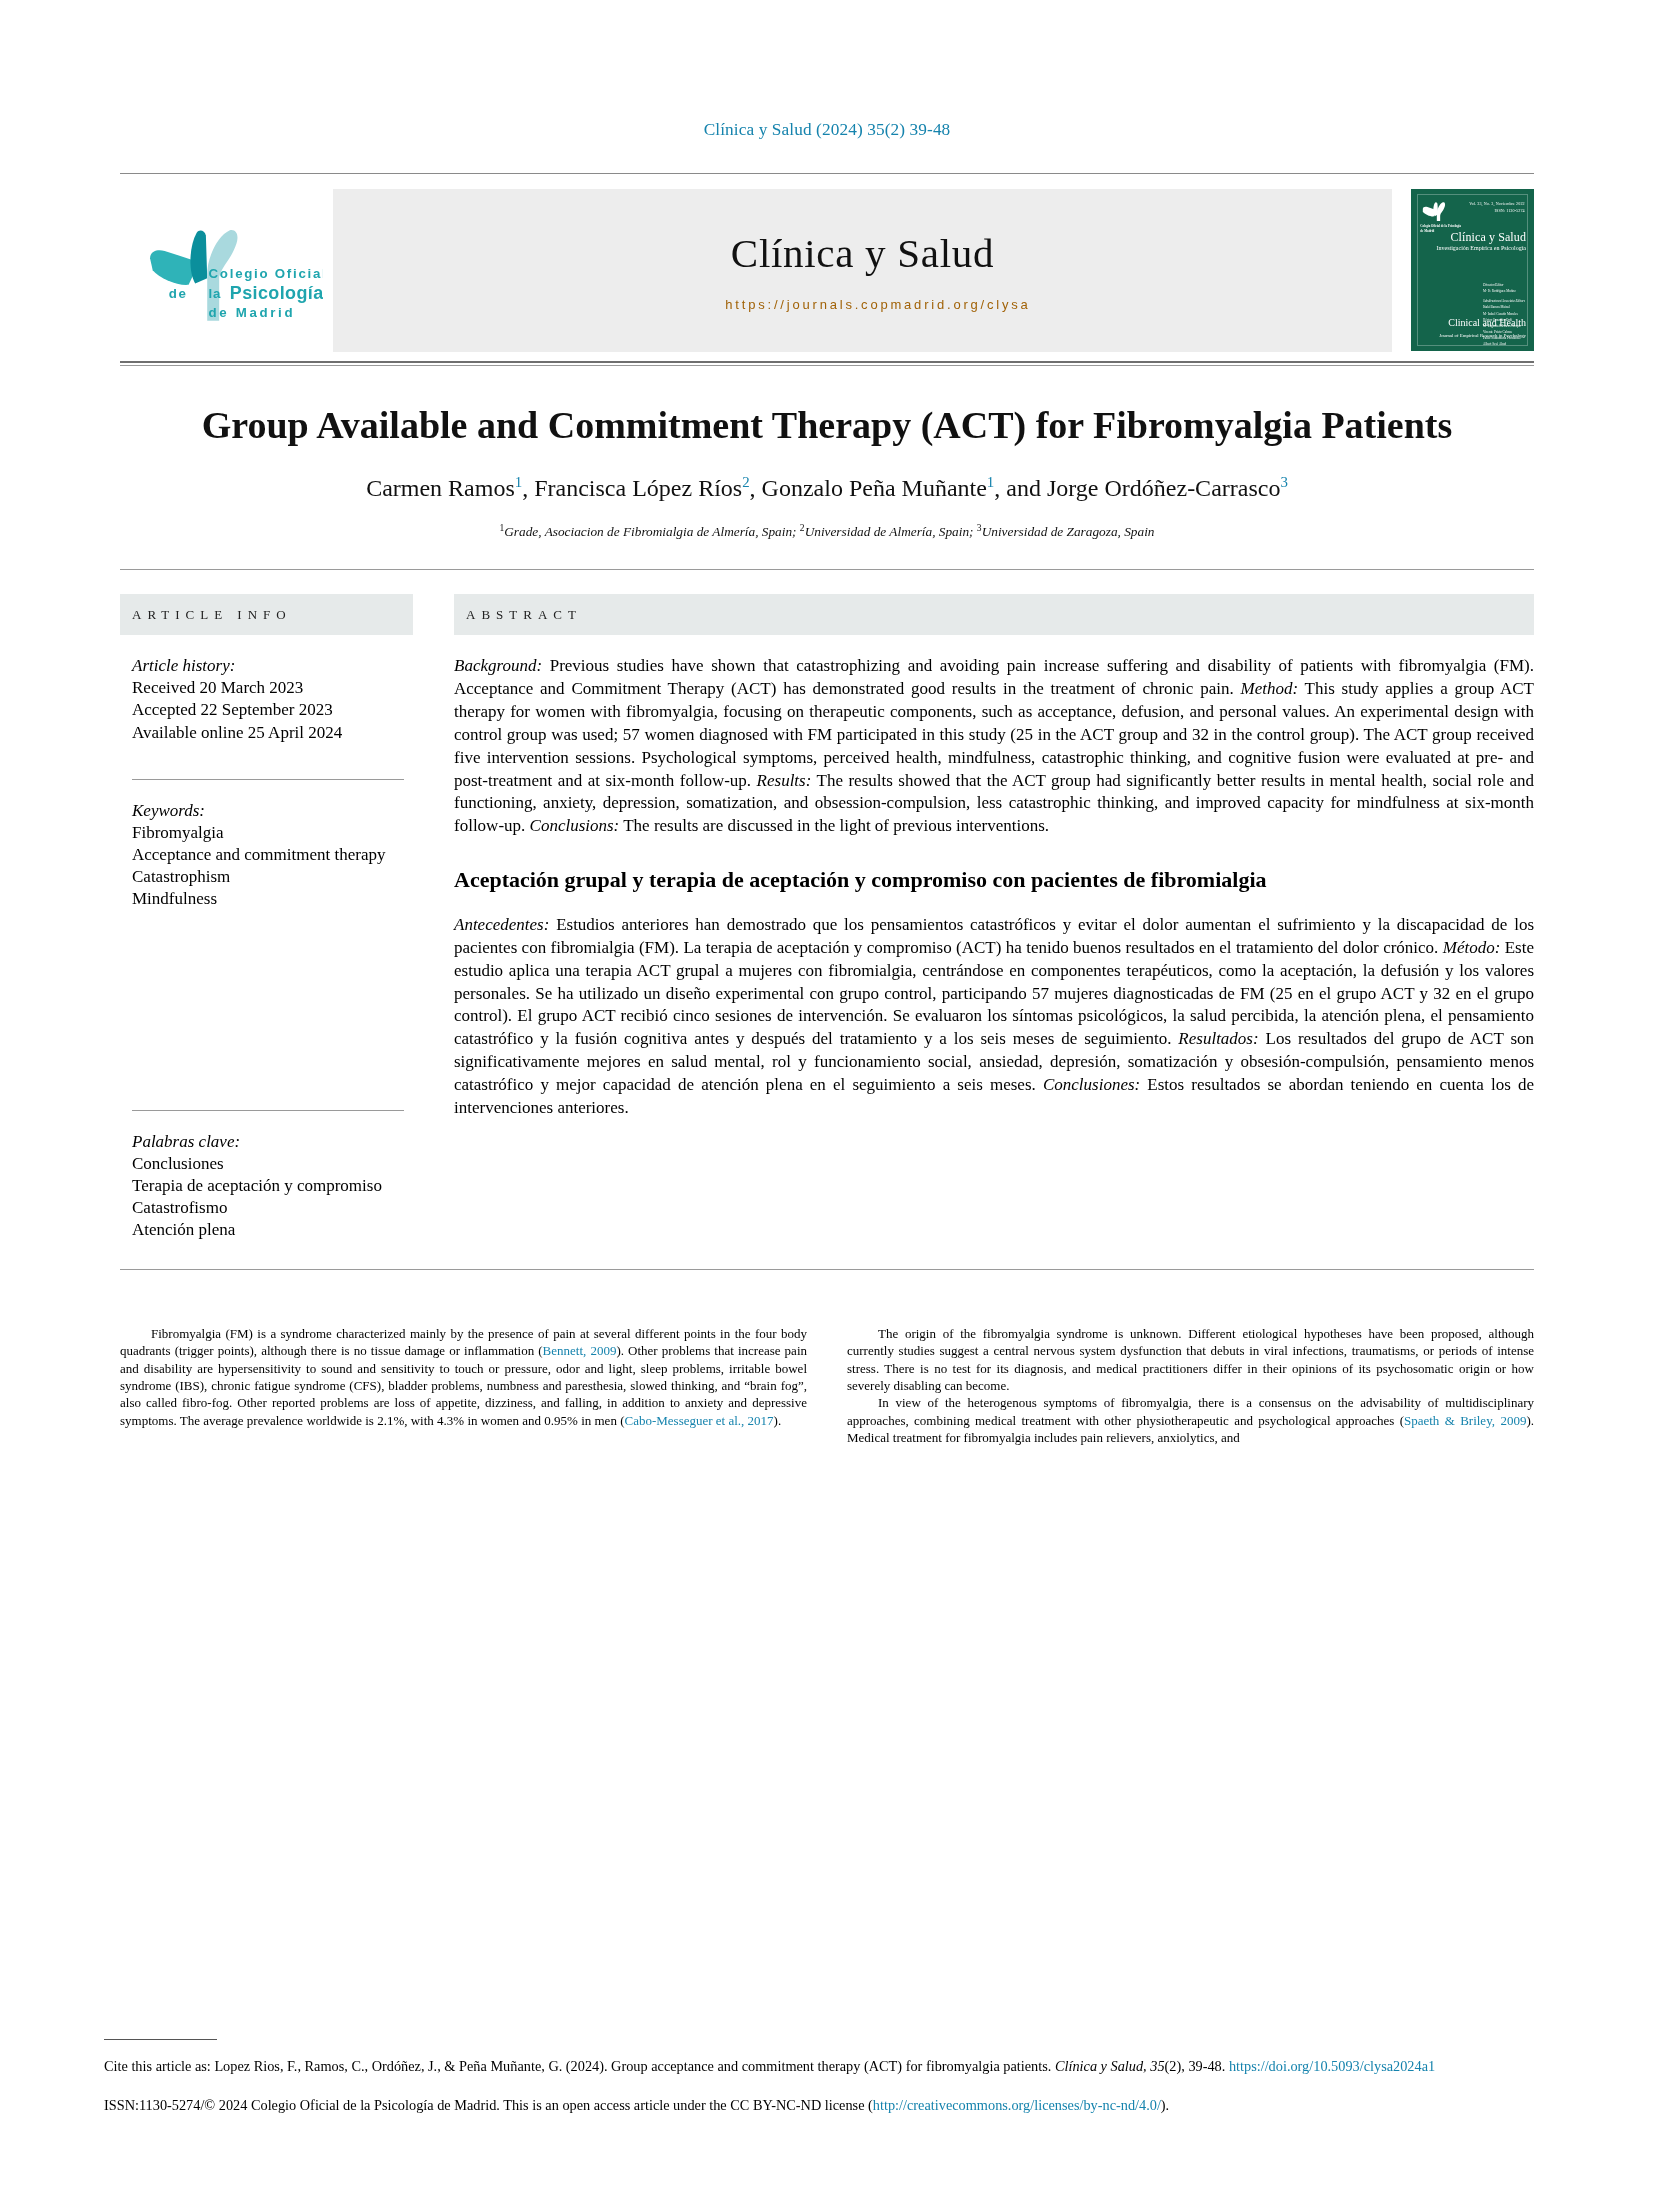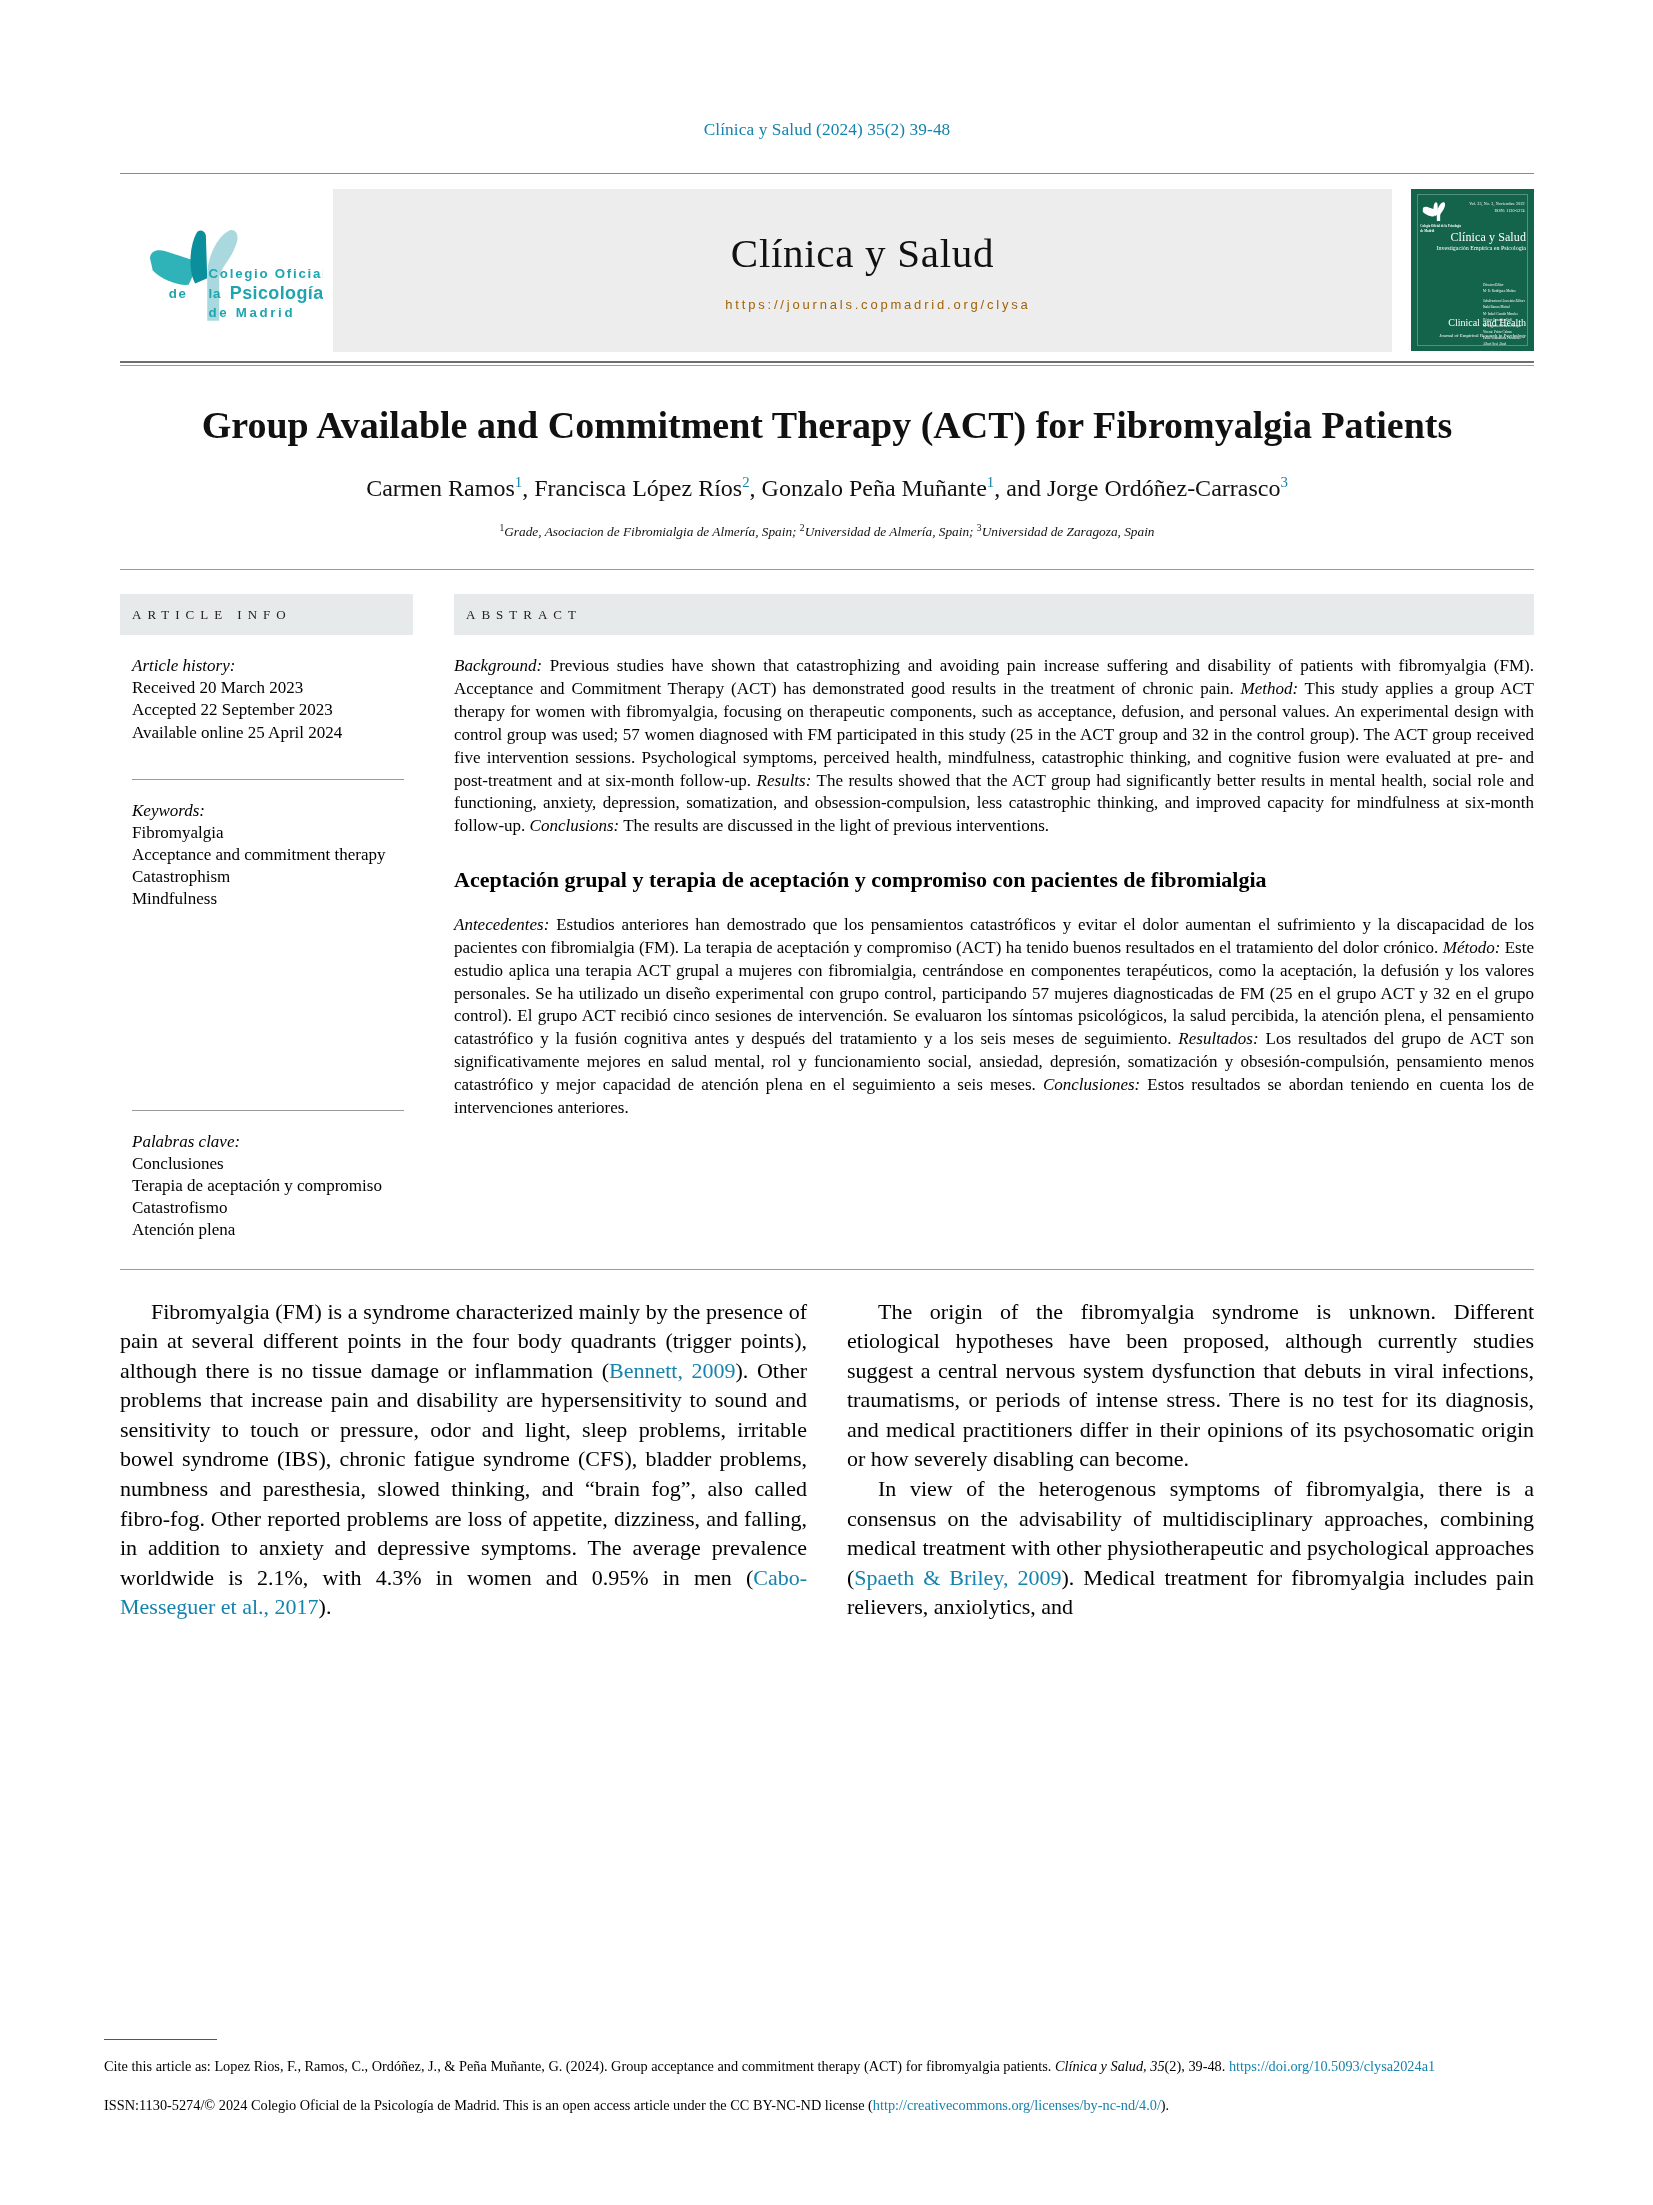--- a/index.html
+++ b/index.html
@@ -77,21 +77,21 @@
   .abs-body i { font-style:italic; }
 
   .es-title { font-size:22px; font-weight:bold; line-height:1.22; margin-top:29px; }
   .band-es { margin-top:27px; }
   .info-block-es { padding:0 9.3px 0 12px; }
 
   .rule-after-res { border-top:0.7px solid #9a9a9a; margin-top:27px; }
 
   
   .body2 { display:flex; margin-top:27px; }
-  .bcol { width:687px; font-size:22px; line-height:1.345; text-align:justify; hyphens:auto; }
+  .bcol { width:687px; font-size:13px; line-height:1.345; text-align:justify; hyphens:auto;margin-top:28px; }
   .bcol.right { margin-left:40px; }
   .bcol p { margin:0; text-indent:31px; }
   .bcol p + p { margin-top:0; }
   a.cite, .cite { color:#1583ad; text-decoration:none; }
 
   
   .footer { position:absolute; left:104px; right:120px; bottom:71px; }
   .foot-rule { border-top:1px solid #555; width:113px; margin-bottom:17.3px; }
   .foot-line { font-size:14.3px; line-height:1.38; margin-bottom:18.7px; }
   .foot-line i { font-style:italic; }

